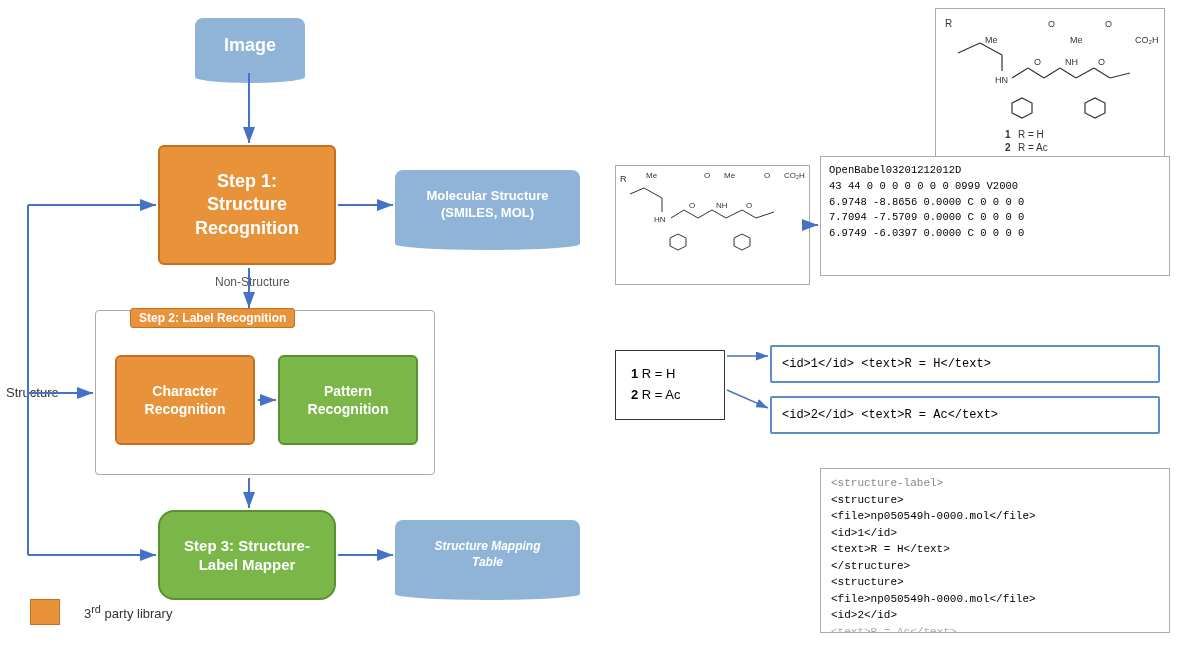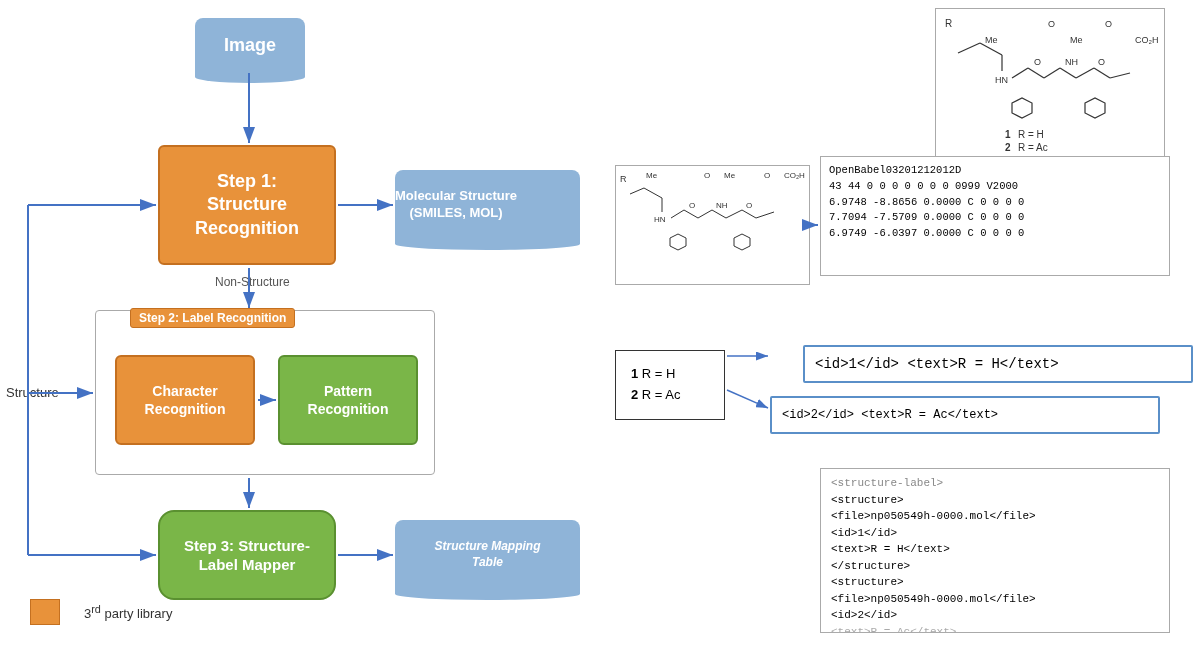--- a/index.html
+++ b/index.html
@@ -49,21 +49,21 @@
       font-size: 18px; font-weight: bold; color: #fff;
       line-height: 1.3;
     }
 
     .box-mol-structure {
       position: absolute;
       left: 395px; top: 170px;
       width: 185px; height: 70px;
       background: #8fb4d8;
       border-radius: 8px 8px 0 0;
-      display: flex; align-items: center; 
+      display: flex; align-items: center; justify-content: center;
       text-align: center;
       font-size: 13px; font-weight: bold; color: #fff;
       line-height: 1.3;
     }
     .box-mol-structure::after {
       content: '';
       position: absolute;
       bottom: -10px; left: 0; right: 0;
       height: 12px;
       background: #8fb4d8;
@@ -225,26 +225,25 @@
       line-height: 1.6;
       display: flex; align-items: center;
     }
 
     .right-id-box1 {
       position: absolute;
       left: 770px; top: 345px;
       width: 390px; height: 38px;
       border: 2px solid #5a8fc8;
       background: #fff;
-      font-size: 14px;
+      font-size: 12px;
       font-family: 'Courier New', monospace;
       display: flex; align-items: center;
       padding: 0 10px;
       border-radius: 2px;
-      margin-left: 33px;
     }
     .right-id-box2 {
       position: absolute;
       left: 770px; top: 396px;
       width: 390px; height: 38px;
       border: 2px solid #5a8fc8;
       background: #fff;
       font-size: 12px;
       font-family: 'Courier New', monospace;
       display: flex; align-items: center;

